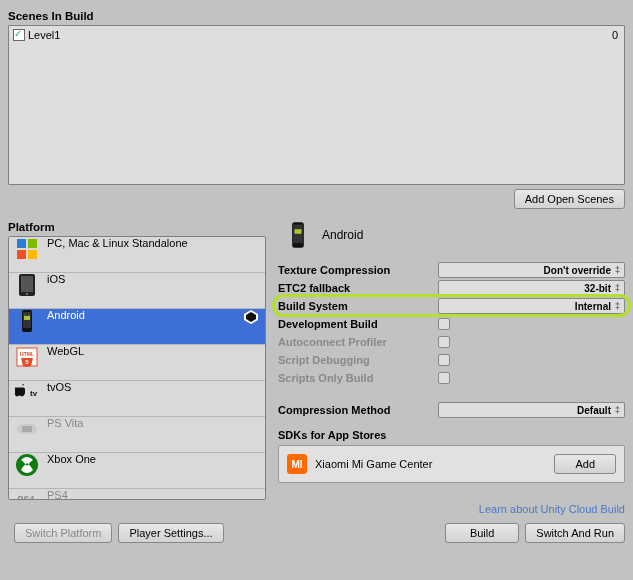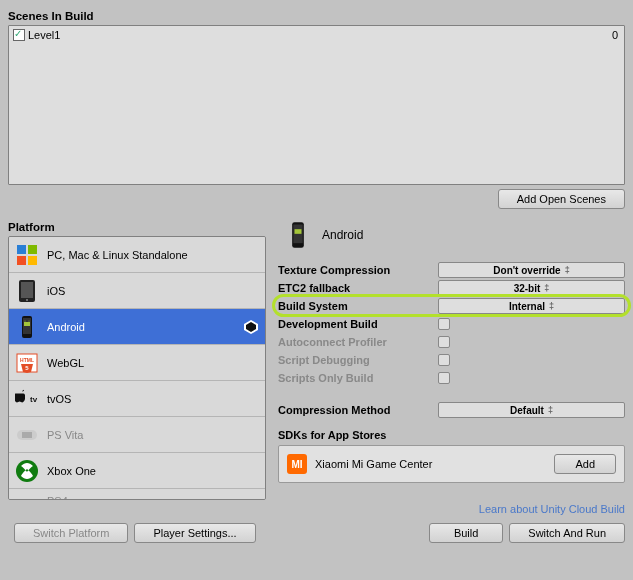--- a/index.html
+++ b/index.html
@@ -5,39 +5,39 @@
   * { box-sizing: border-box; margin: 0; padding: 0; font-family: Arial, Helvetica, sans-serif; }
   body { background: #c2c2c2; font-size: 11px; color: #000; width: 633px; }
   .panel { padding: 6px 8px; }
   .section-title { font-weight: bold; font-size: 11.5px; margin: 4px 0 3px 0; }
   .scenes-box { background: #dedede; border: 1px solid #808080; border-radius: 1px; height: 160px; padding: 2px 4px; position: relative; }
   .scene-row { display: flex; align-items: center; padding: 1px 0; }
   .chk { width: 12px; height: 12px; background: #fff; border: 1px solid #666; margin-right: 3px; position: relative; }
   .chk.on::after { content: "✓"; font-size: 10px; color: #3a7; position: absolute; top: -2px; left: 0; }
   .scene-idx { position: absolute; right: 6px; }
   .right-btn-row { display: flex; justify-content: flex-end; margin-top: 4px; }
-  .btn { background: linear-gradient(#e8e8e8,#d2d2d2); border: 1px solid #888; border-radius: 3px; padding: 2px 18px; font-size: 11px; cursor: default; margin-left: 6px; height: 20px; line-height: 14px; }
+  .btn { background: linear-gradient(#e8e8e8,#d2d2d2); border: 1px solid #888; border-radius: 3px; padding: 2px 10px; font-size: 11px; cursor: default; margin-left: 6px; height: 20px; line-height: 14px; }
   .btn.wide { padding: 2px 24px; }
   .cols { display: flex; margin-top: 8px; }
   .left-col { width: 258px; }
   .right-col { flex: 1; padding-left: 12px; display:flex; flex-direction:column; }
   .platform-list { background: #c6c6c6; border: 1px solid #808080; border-radius: 2px; height: 264px; overflow: hidden; }
-  .pl-item { display: flex; align-items: center; height: 36px; padding: 0 6px; border-bottom: 1px solid #b5b5b5; background:#d9d9d9; }
+  .pl-item { display: flex; height: 36px; padding: 0 6px; border-bottom: 1px solid #b5b5b5; background:#d9d9d9; }
   .pl-item.selected { background: #3e6fd6; color: #fff; }
   .pl-item.dim { color: #888; }
   .pl-icon { width: 24px; height: 24px; margin-right: 8px; display:flex; align-items:center; justify-content:center; flex-shrink:0; }
   .pl-icon svg { width: 24px; height: 24px; }
   .unity-badge { margin-left:auto; width:16px; height:16px; }
   .pl-header { display:flex; align-items:center; margin: 4px 0 12px 6px; }
   .pl-header .pl-icon { width:28px; height:28px; margin-right:10px;}
   .pl-header .pl-icon svg{width:28px;height:28px;}
   .pl-header-title { font-size: 12px; }
   .setting-row { display:flex; align-items:center; height:18px; font-size:11px;font-weight:bold; }
   .setting-row .lbl { width: 160px; }
-  .dd { flex:1; height:16px; background:#dedede; border:1px solid #888; border-radius:2px; font-size:10px; padding:0 4px; display:flex; align-items:center; justify-content:center; }
+  .dd { flex:1; height:16px; background:#dedede; border:1px solid #888; border-radius:2px; font-size:10px; padding:0 4px; display:flex; align-items:center; justify-content:flex-end; }
   .dd::after{ content:"‡"; font-size:9px; color:#666; margin-left:4px;}
   .chkbox { width:12px; height:12px; background:#dedede; border:1px solid #888; border-radius:2px; }
   .dim-text { color:#898989; }
   .highlight { position: relative; }
   .highlight::before {
     content:""; position:absolute; left:-6px; right:-6px; top:-3px; bottom:-2px;
     border:3px solid #b3e02c; border-radius:16px; pointer-events:none;
   }
   .sdk-title { font-weight:bold; margin-top:10px; margin-bottom:4px; }
   .sdk-box { background:#e1e1e1; border:1px solid #999; border-radius:2px; padding:8px 8px; display:flex; align-items:center; }

